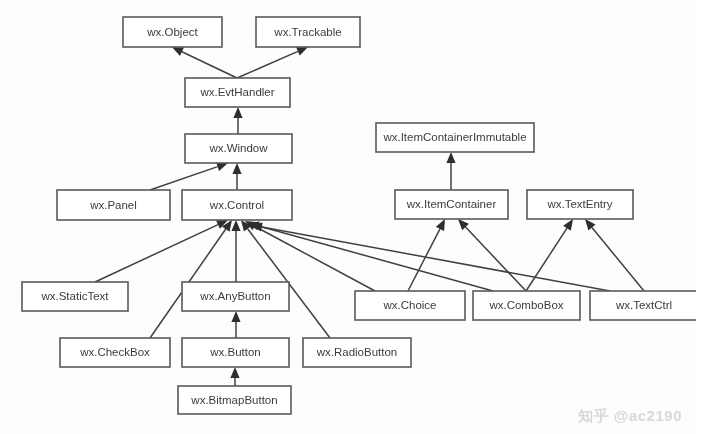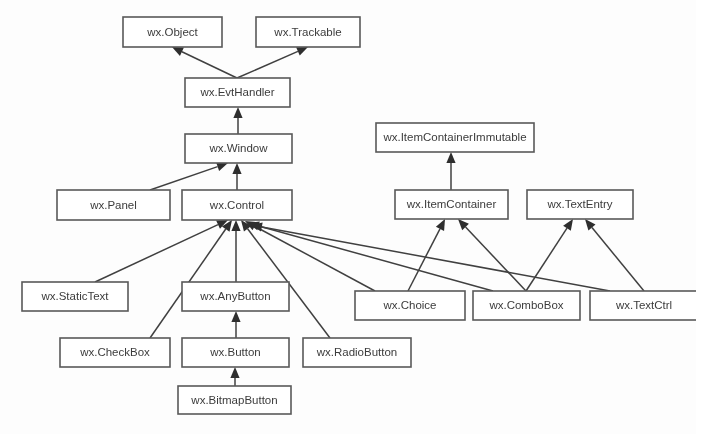--- a/index.html
+++ b/index.html
@@ -208,13 +208,14 @@
         <g class="uml-box">
           <rect x="303" y="338" width="108" height="29"></rect>
           <text x="357" y="353">wx.RadioButton</text>
         </g>
         <g class="uml-box">
           <rect x="178" y="386" width="113" height="28"></rect>
           <text x="234.5" y="400.5">wx.BitmapButton</text>
         </g>
       </g>
   </svg>
+  <div id="watermark">知乎 @ac2190</div>
 </div>
 
 </body></html>

